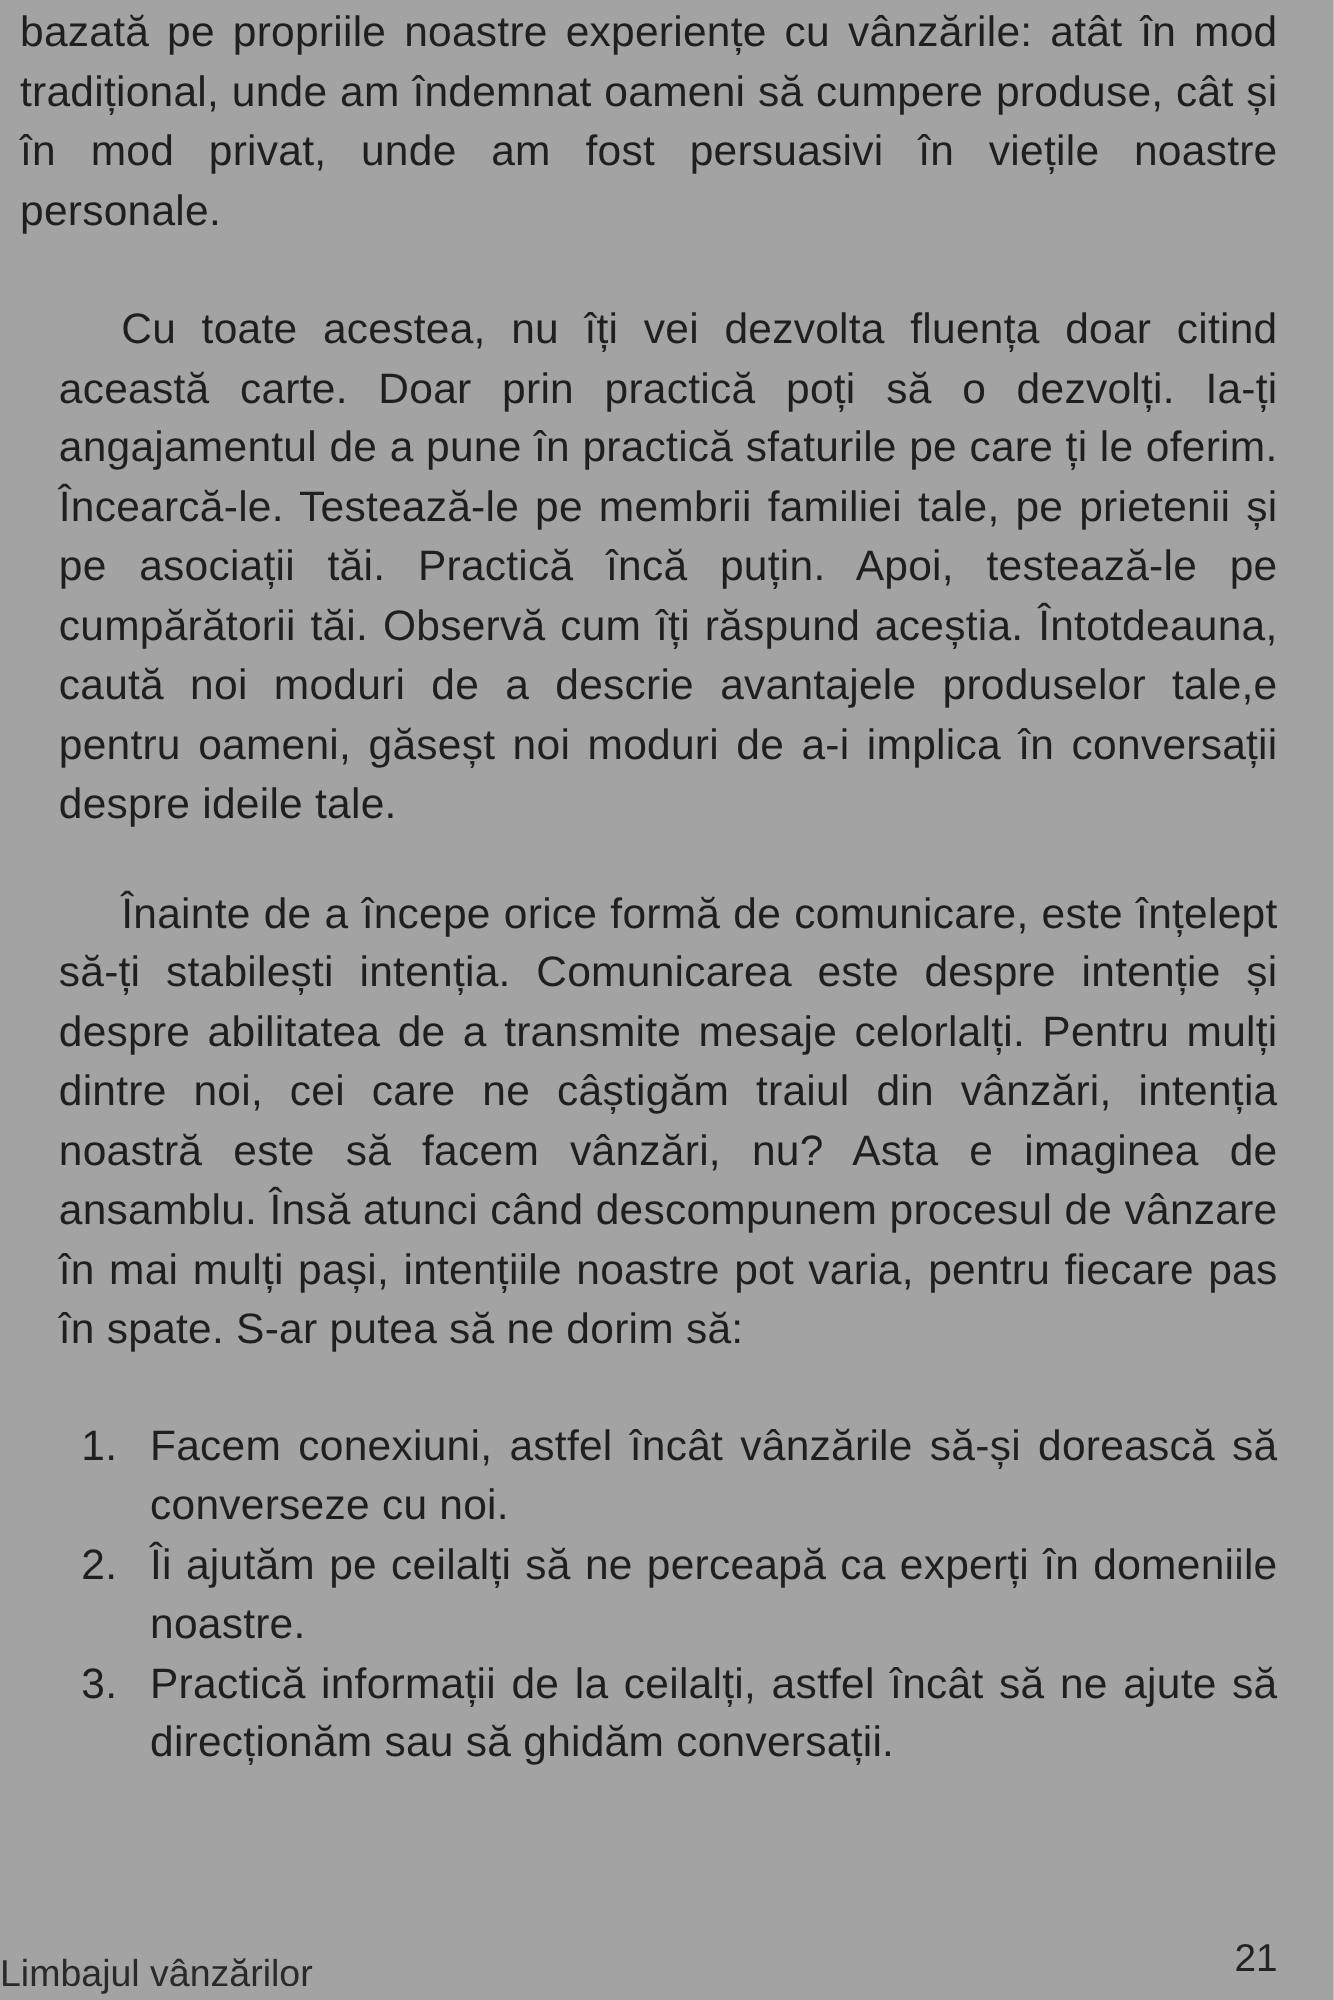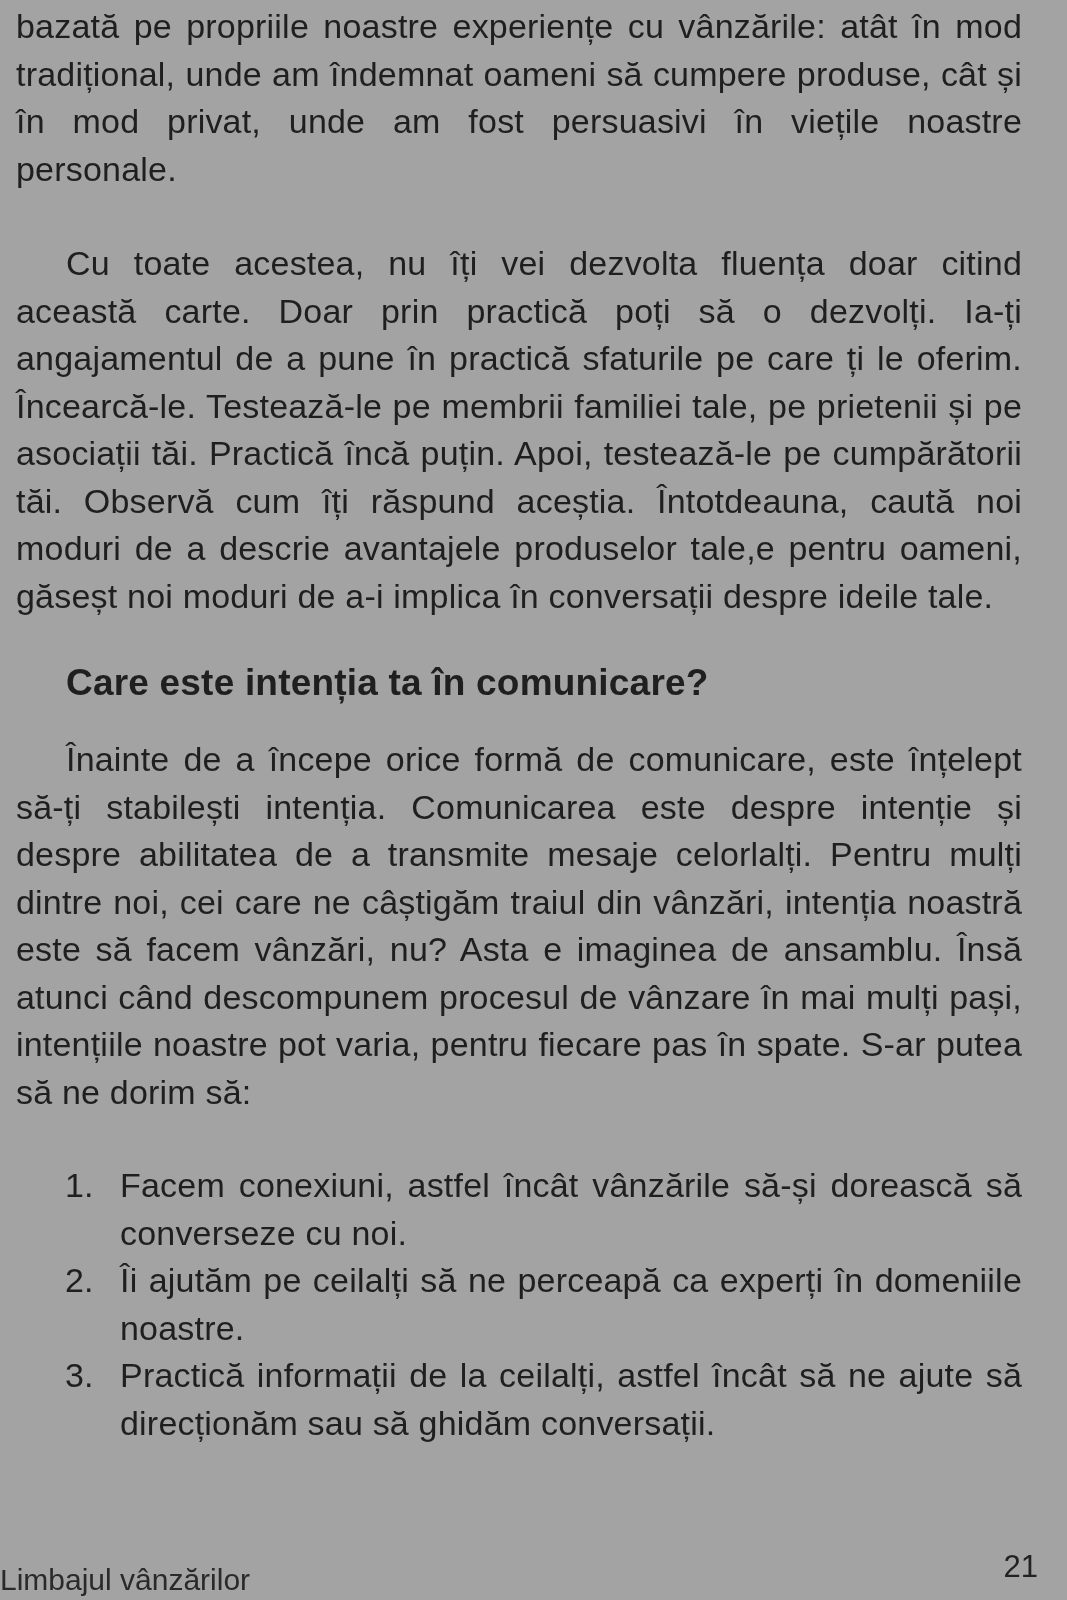--- a/index.html
+++ b/index.html
@@ -22,20 +22,21 @@
   }
   .body-par {
     font-size: 34px;
     line-height: 47.5px;
     letter-spacing: 0.2px;
     text-align: justify;
     margin: 0 0 47px 0;
   }
   .body-par.first-indent {
     text-indent: 50px;
+    margin-left: 31px;
   }
   .par-before-heading {
     margin-bottom: 40px;
   }
   .section-heading {
     font-size: 37px;
     line-height: 45px;
     font-weight: bold;
     letter-spacing: 0.2px;
     margin: 0 0 31px 0;
@@ -74,38 +75,37 @@
     left: 0;
     right: 0;
     text-align: left;
     font-size: 30px;
     line-height: 42px;
     color: #2a2a2a;
     margin-top: 13px;
   }
   .page-number {
     position: absolute;
-    right: 29px;
+    right: 45px;
     top: 0;
     font-size: 31px;
     line-height: 42px;
     color: #222222;
   }
 </style>
 </head>
 <body>
 
 <div class="page">
   <div class="content">
 
     <p class="body-par">bazată pe propriile noastre experiențe cu vânzările: atât în mod tradițional, unde am îndemnat oameni să cumpere produse, cât și în mod privat, unde am fost persuasivi în viețile noastre personale.</p>
 
     <p class="body-par first-indent par-before-heading">Cu toate acestea, nu îți vei dezvolta fluența doar citind această carte. Doar prin practică poți să o dezvolți. Ia-ți angajamentul de a pune în practică sfaturile pe care ți le oferim. Încearcă-le. Testează-le pe membrii familiei tale, pe prietenii și pe asociații tăi. Practică încă puțin. Apoi, testează-le pe cumpărătorii tăi. Observă cum îți răspund aceștia. Întotdeauna, caută noi moduri de a descrie avantajele produselor tale,e pentru oameni, găseșt noi moduri de a-i implica în conversații despre ideile tale.</p>
 
-    <h2 class="section-heading">Care este intenția ta în comunicare?</h2>
 
     <p class="body-par first-indent par-before-list">Înainte de a începe orice formă de comunicare, este înțelept să-ți stabilești intenția. Comunicarea este despre intenție și despre abilitatea de a transmite mesaje celorlalți. Pentru mulți dintre noi, cei care ne câștigăm traiul din vânzări, intenția noastră este să facem vânzări, nu? Asta e imaginea de ansamblu. Însă atunci când descompunem procesul de vânzare în mai mulți pași, intențiile noastre pot varia, pentru fiecare pas în spate. S-ar putea să ne dorim să:</p>
 
     <ol class="intent-list">
       <li class="list-item">
         <span class="list-item-number">1.</span>
         <span>Facem conexiuni, astfel încât vânzările să-și dorească să converseze cu noi.</span>
       </li>
       <li class="list-item">
         <span class="list-item-number">2.</span>

